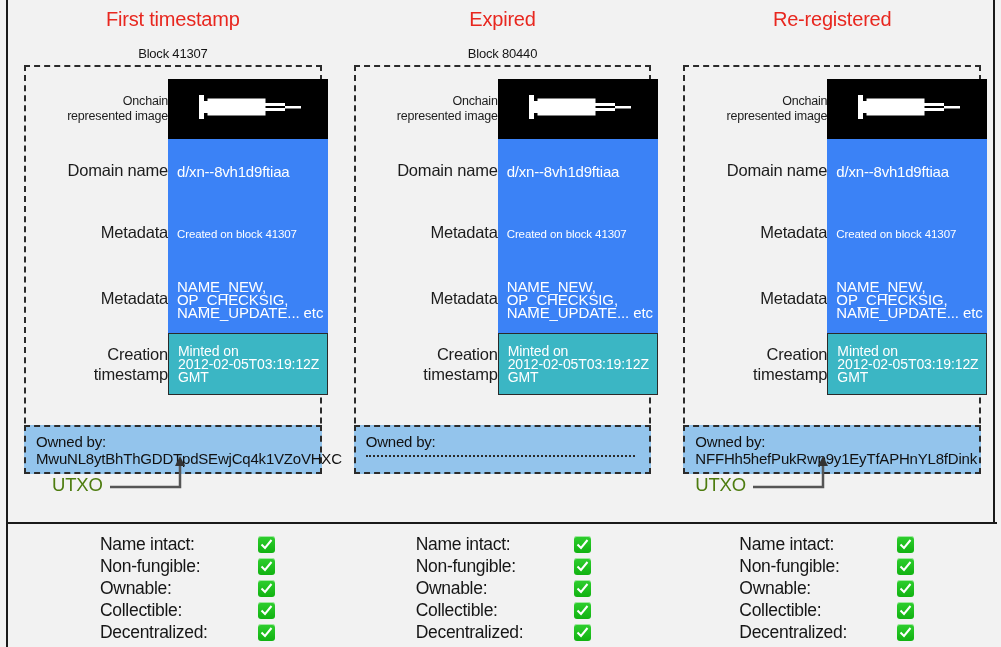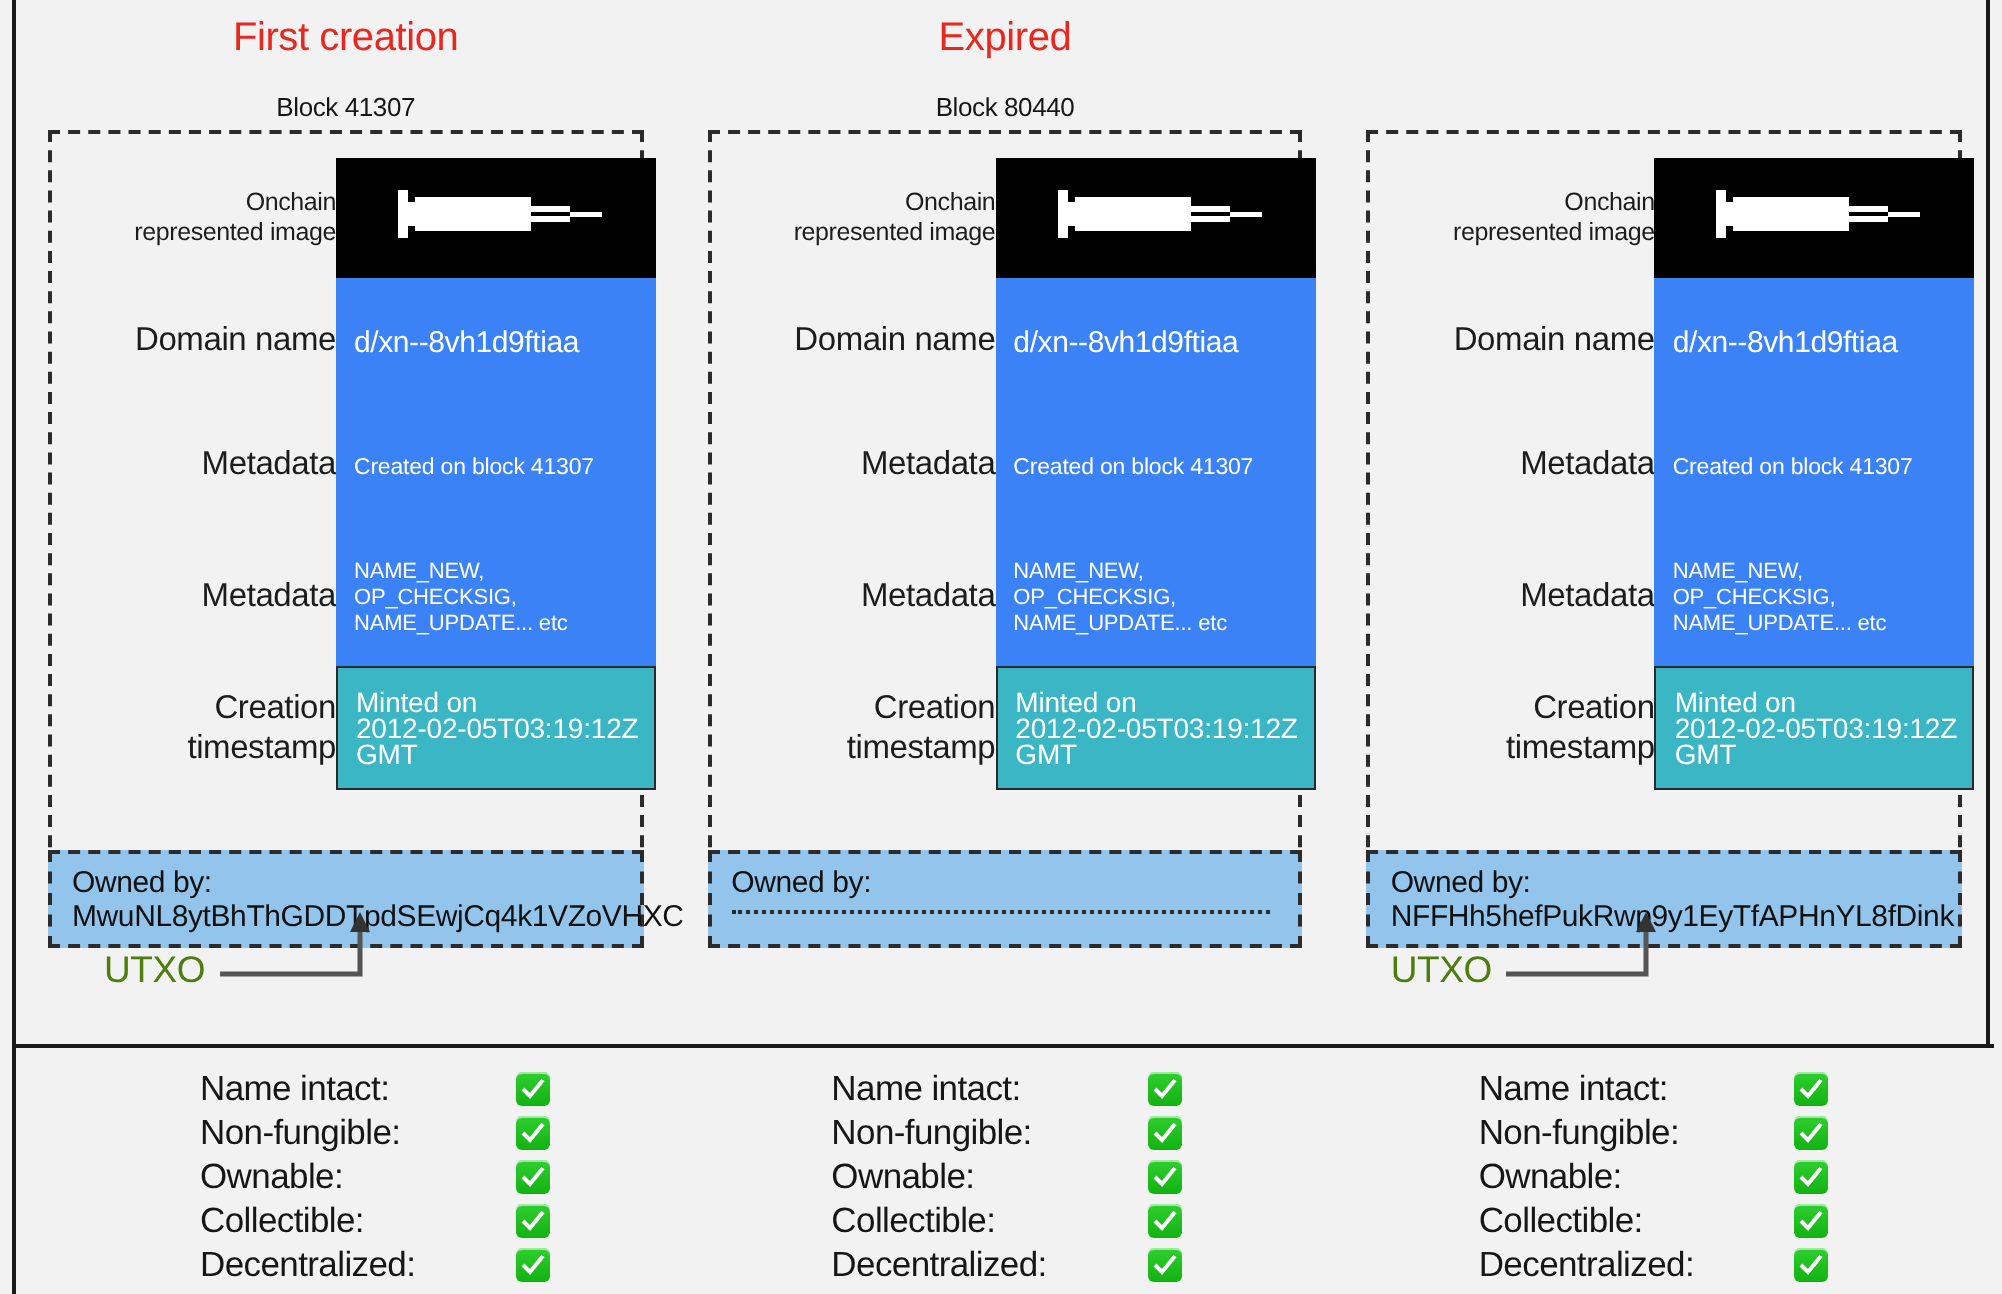--- a/index.html
+++ b/index.html
@@ -137,21 +137,21 @@
     padding-left: 9px;
   }
   .cell-meta1 {
     height: 62px;
     font-size: 11.5px;
     letter-spacing: -0.1px;
     padding-left: 9px;
   }
   .cell-meta2 {
     height: 70px;
-    font-size: 11px;
+    font-size: 15px;
     line-height: 13px;
     letter-spacing: -0.1px;
     padding-left: 9px;
   }
   .cell-time {
     height: 62px;
     background: #3bb6c4;
     border: 1px solid #2a2a2a;
     font-size: 14px;
     line-height: 13px;
@@ -259,21 +259,21 @@
   .check-mark svg { position: absolute; left: 1px; top: 1px; }
 </style>
 </head>
 <body>
 
 <div id="frame">
 
   <div id="columns">
 
     <div class="column">
-      <div class="col-status">First creation</div>
+      <div class="col-status">First timestamp</div>
       <div class="col-block">Block 41307</div>
 
       <div class="token-box">
         <div class="rows">
 
           <div class="row">
             <div class="row-label small">
               <span>Onchain</span>
               <span>represented image</span>
             </div>
@@ -397,20 +397,21 @@
         </div>
 
         <div class="owner-strip">
           <div>Owned by:</div>
           <div class="owner-blank"></div>
         </div>
       </div>
     </div>
 
     <div class="column">
+      <div class="col-status">Re-registered</div>
 
       <div class="token-box">
         <div class="rows">
 
           <div class="row">
             <div class="row-label small">
               <span>Onchain</span>
               <span>represented image</span>
             </div>
             <div class="row-cell cell-image">

